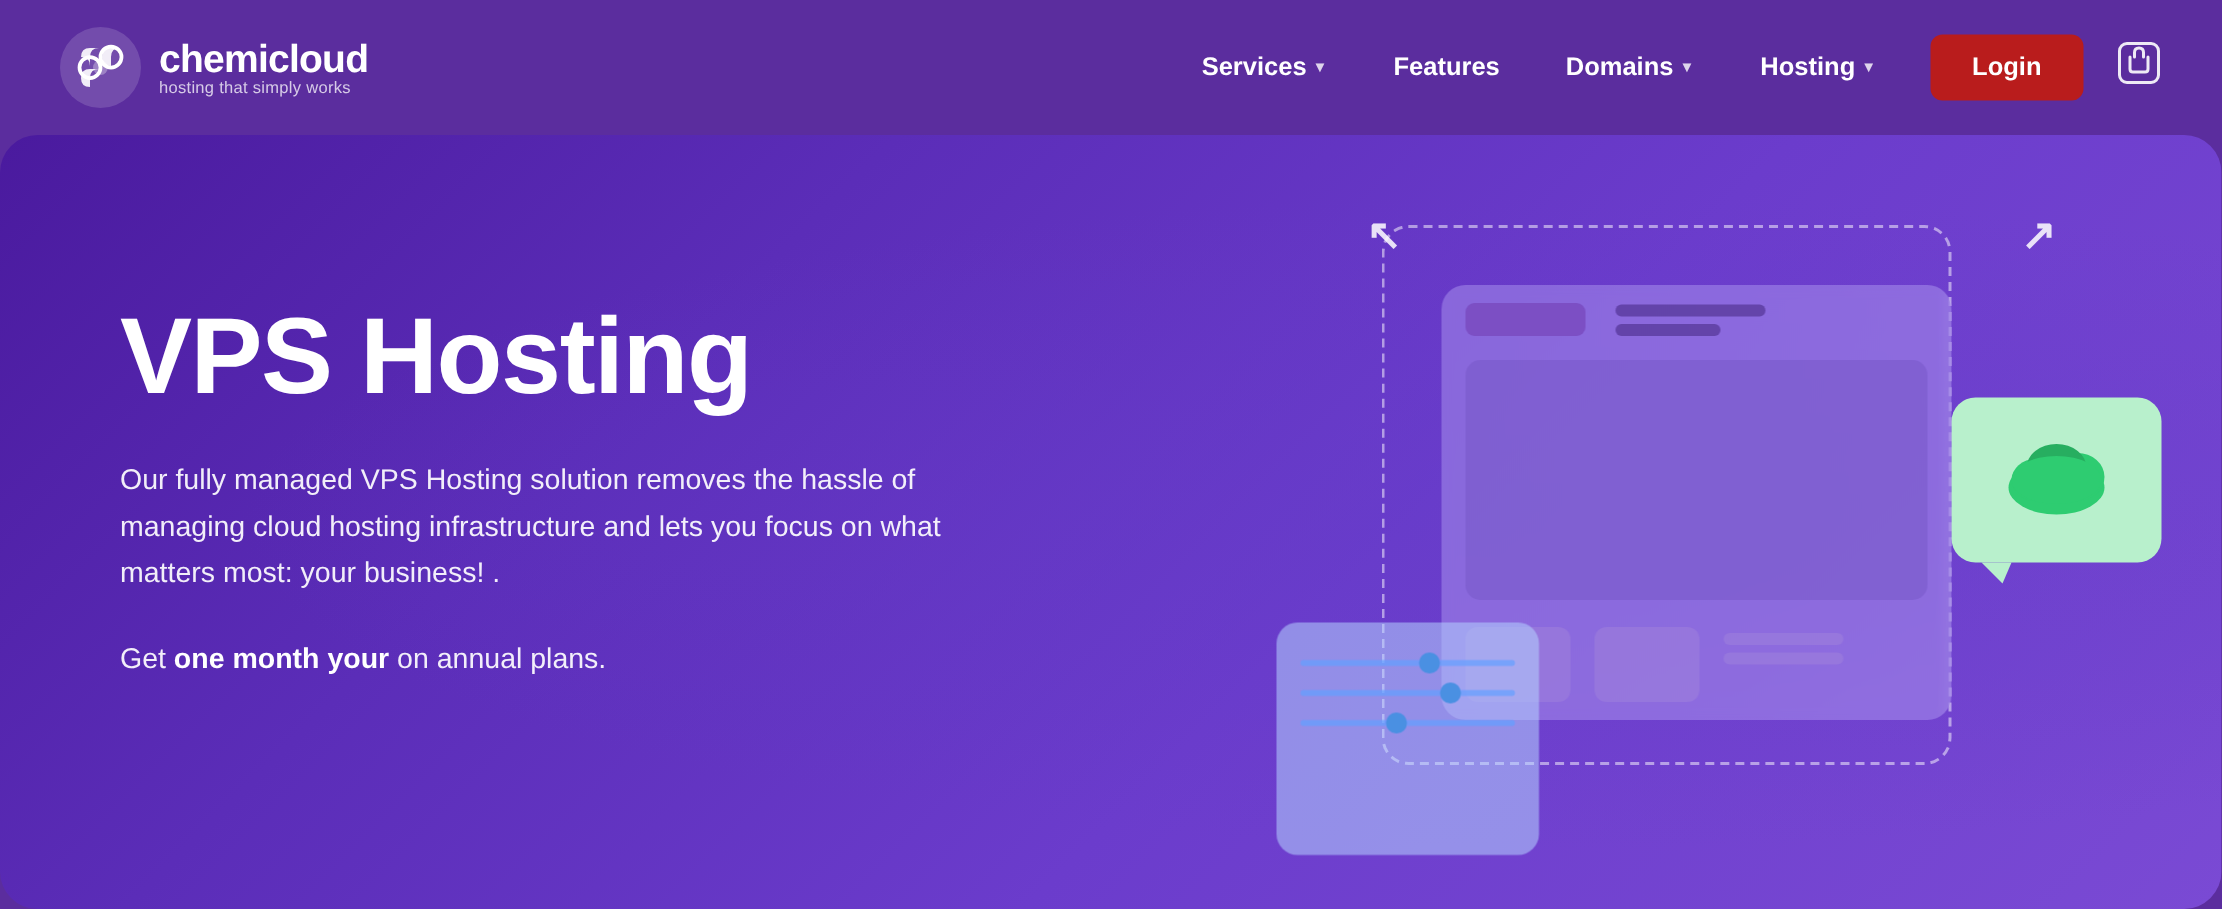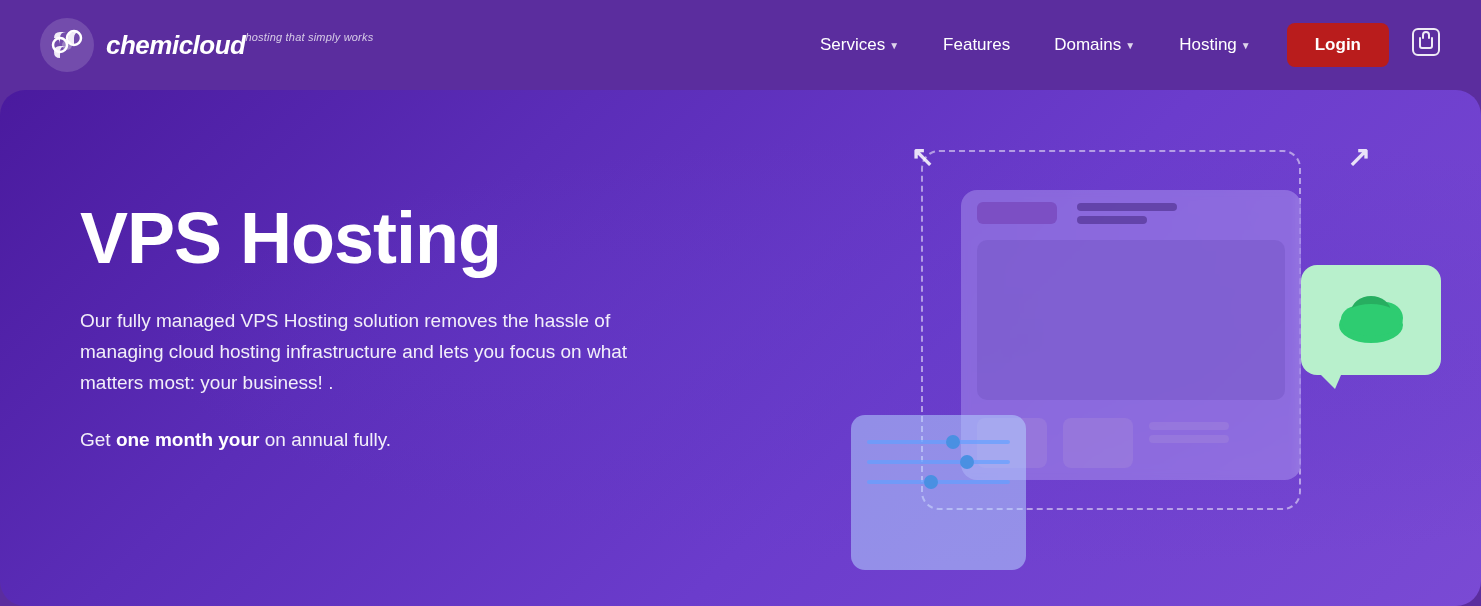--- a/index.html
+++ b/index.html
@@ -29,23 +29,22 @@
       gap: 12px;
     }
 
     .logo-icon {
       width: 54px;
       height: 54px;
     }
 
     .logo-text-group {
       display: flex;
-      flex-direction: row;
+      flex-direction: column;
       line-height: 1.1;
-      font-style: italic;
     }
 
     .logo-main {
       font-size: 26px;
       font-weight: 800;
       color: #fff;
       letter-spacing: -0.5px;
     }
 
     .logo-sub {
@@ -59,21 +58,21 @@
       align-items: center;
       gap: 8px;
     }
 
     .nav-item {
       display: flex;
       align-items: center;
       gap: 4px;
       color: #fff;
       font-size: 17px;
-      font-weight: 400;
+      font-weight: 700;
       padding: 10px 18px;
       cursor: pointer;
       border-radius: 6px;
       transition: background 0.2s;
       text-decoration: none;
     }
 
     .nav-chevron {
       font-size: 10px;
       opacity: 0.8;
@@ -401,21 +400,21 @@
       </svg>
     </div>
   </div>
 </nav>
 
 <section class="hero">
   <div class="hero-content">
     <h1 class="hero-title">VPS Hosting</h1>
     <p class="hero-desc">Our fully managed VPS Hosting solution removes the hassle of managing cloud hosting infrastructure and lets you focus on what matters most: your business! .</p>
     <p class="hero-free">
-      <span>Get </span><strong>one month your</strong><span> on annual fully.</span>
+      <span>Get </span><strong>one month your</strong><span> on annual plans.</span>
     </p>
   </div>
 
   <div class="hero-illustration">
 
     <div class="arrow-tl">↖</div>
 
     <div class="arrow-tr">↗</div>
 
     <div class="illus-main-card"></div>

